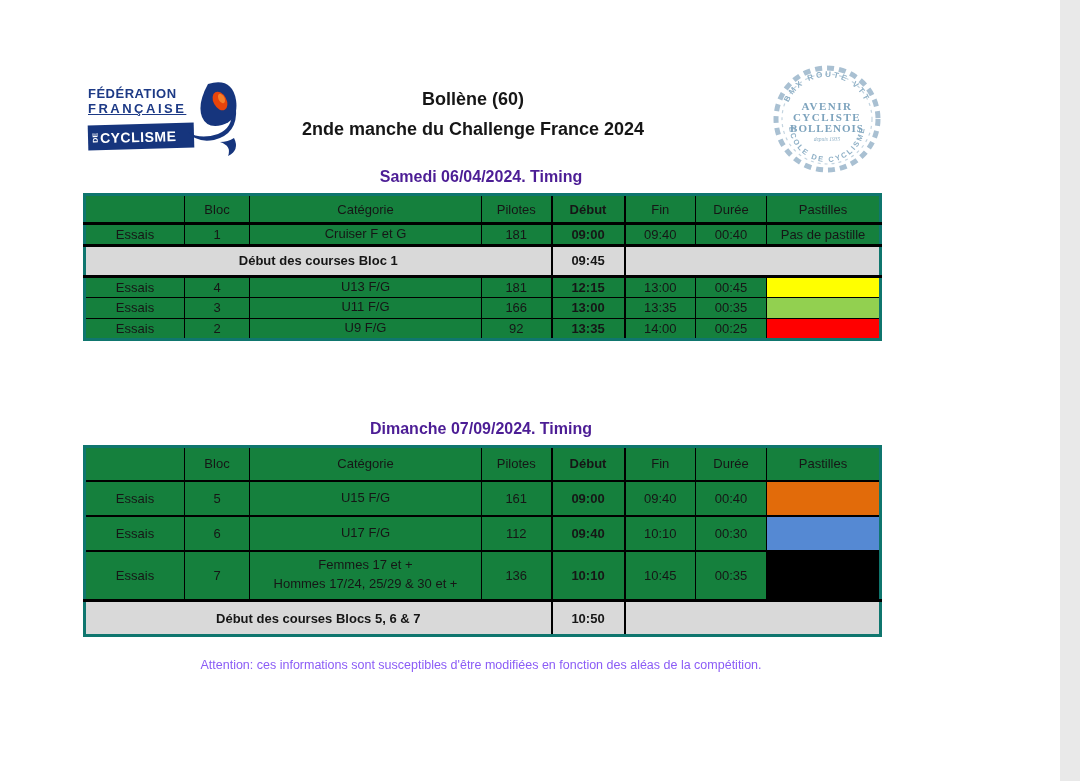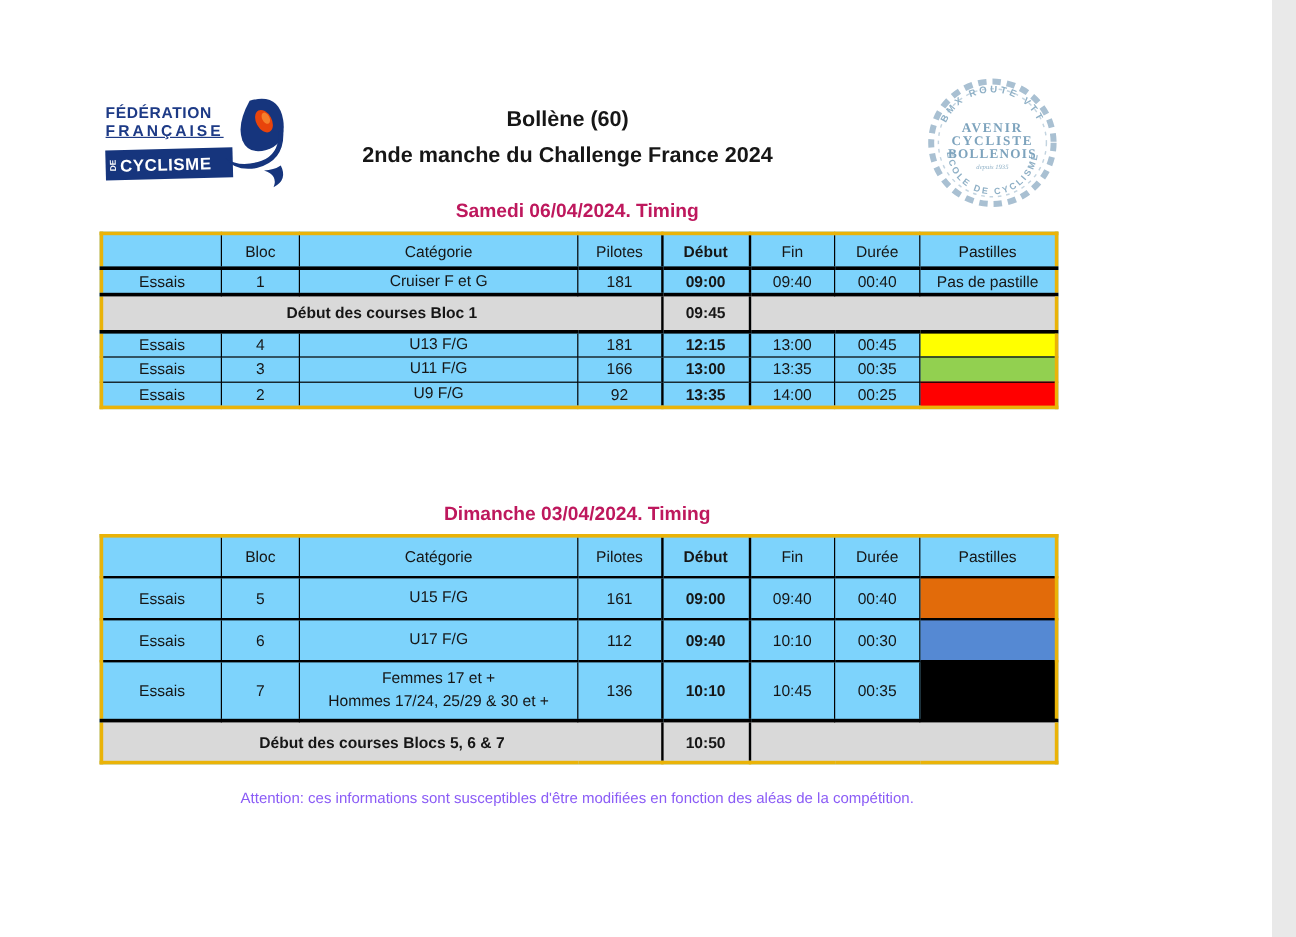--- a/index.html
+++ b/index.html
@@ -32,24 +32,24 @@
   .ffc-banner-word { font-size: 14px; font-weight: bold; letter-spacing: .5px; }
   .ffc-swoosh { position: absolute; left: 92px; top: 0; }
   .club-logo { position: absolute; left: 770px; top: 62px; }
 
   
   .section { position: absolute; left: 83px; width: 796px; }
   .sec-1 { top: 168px; }
   .sec-2 { top: 420px; }
   .table-title {
     text-align: center; font-weight: bold; font-size: 16px; margin-bottom: 7px;
-    color:#be185d;
-  }
-
-  table { border-collapse: collapse; table-layout: fixed; width: 796px; border: 3px solid #eab308; background:#7dd3fc; }
+    color:#4c1d95;
+  }
+
+  table { border-collapse: collapse; table-layout: fixed; width: 796px; border: 3px solid #0f766e; background:#15803d; }
   th, td {
     border: 1px solid #000; text-align: center; vertical-align: middle;
     font-size: 13px; padding: 0 2px; color:#161616;
   }
   th { font-weight: normal; }
   td.cat-cell { line-height: 1.45; }
   tr.summary td { background: #d9d9d9; font-weight: bold; }
   .col-debut, .sum-debut { border-left-width: 2px; border-right-width: 2px; font-weight: bold; }
 
   .t1 thead tr { height: 29px; }
@@ -197,21 +197,21 @@
             <td class="col-debut">13:35</td>
             <td>14:00</td>
             <td>00:25</td>
             <td style="background: rgb(255, 0, 0);"></td>
           </tr>
         </tbody>
       </table>
   </div>
 
   <div class="section sec-2">
-    <div class="table-title">Dimanche 03/04/2024. Timing</div>
+    <div class="table-title">Dimanche 07/09/2024. Timing</div>
     <table class="t2">
         <colgroup>
           <col style="width: 100px;">
           <col style="width: 65px;">
           <col style="width: 232px;">
           <col style="width: 70px;">
           <col style="width: 73px;">
           <col style="width: 71px;">
           <col style="width: 71px;">
           <col style="width: 114px;">

